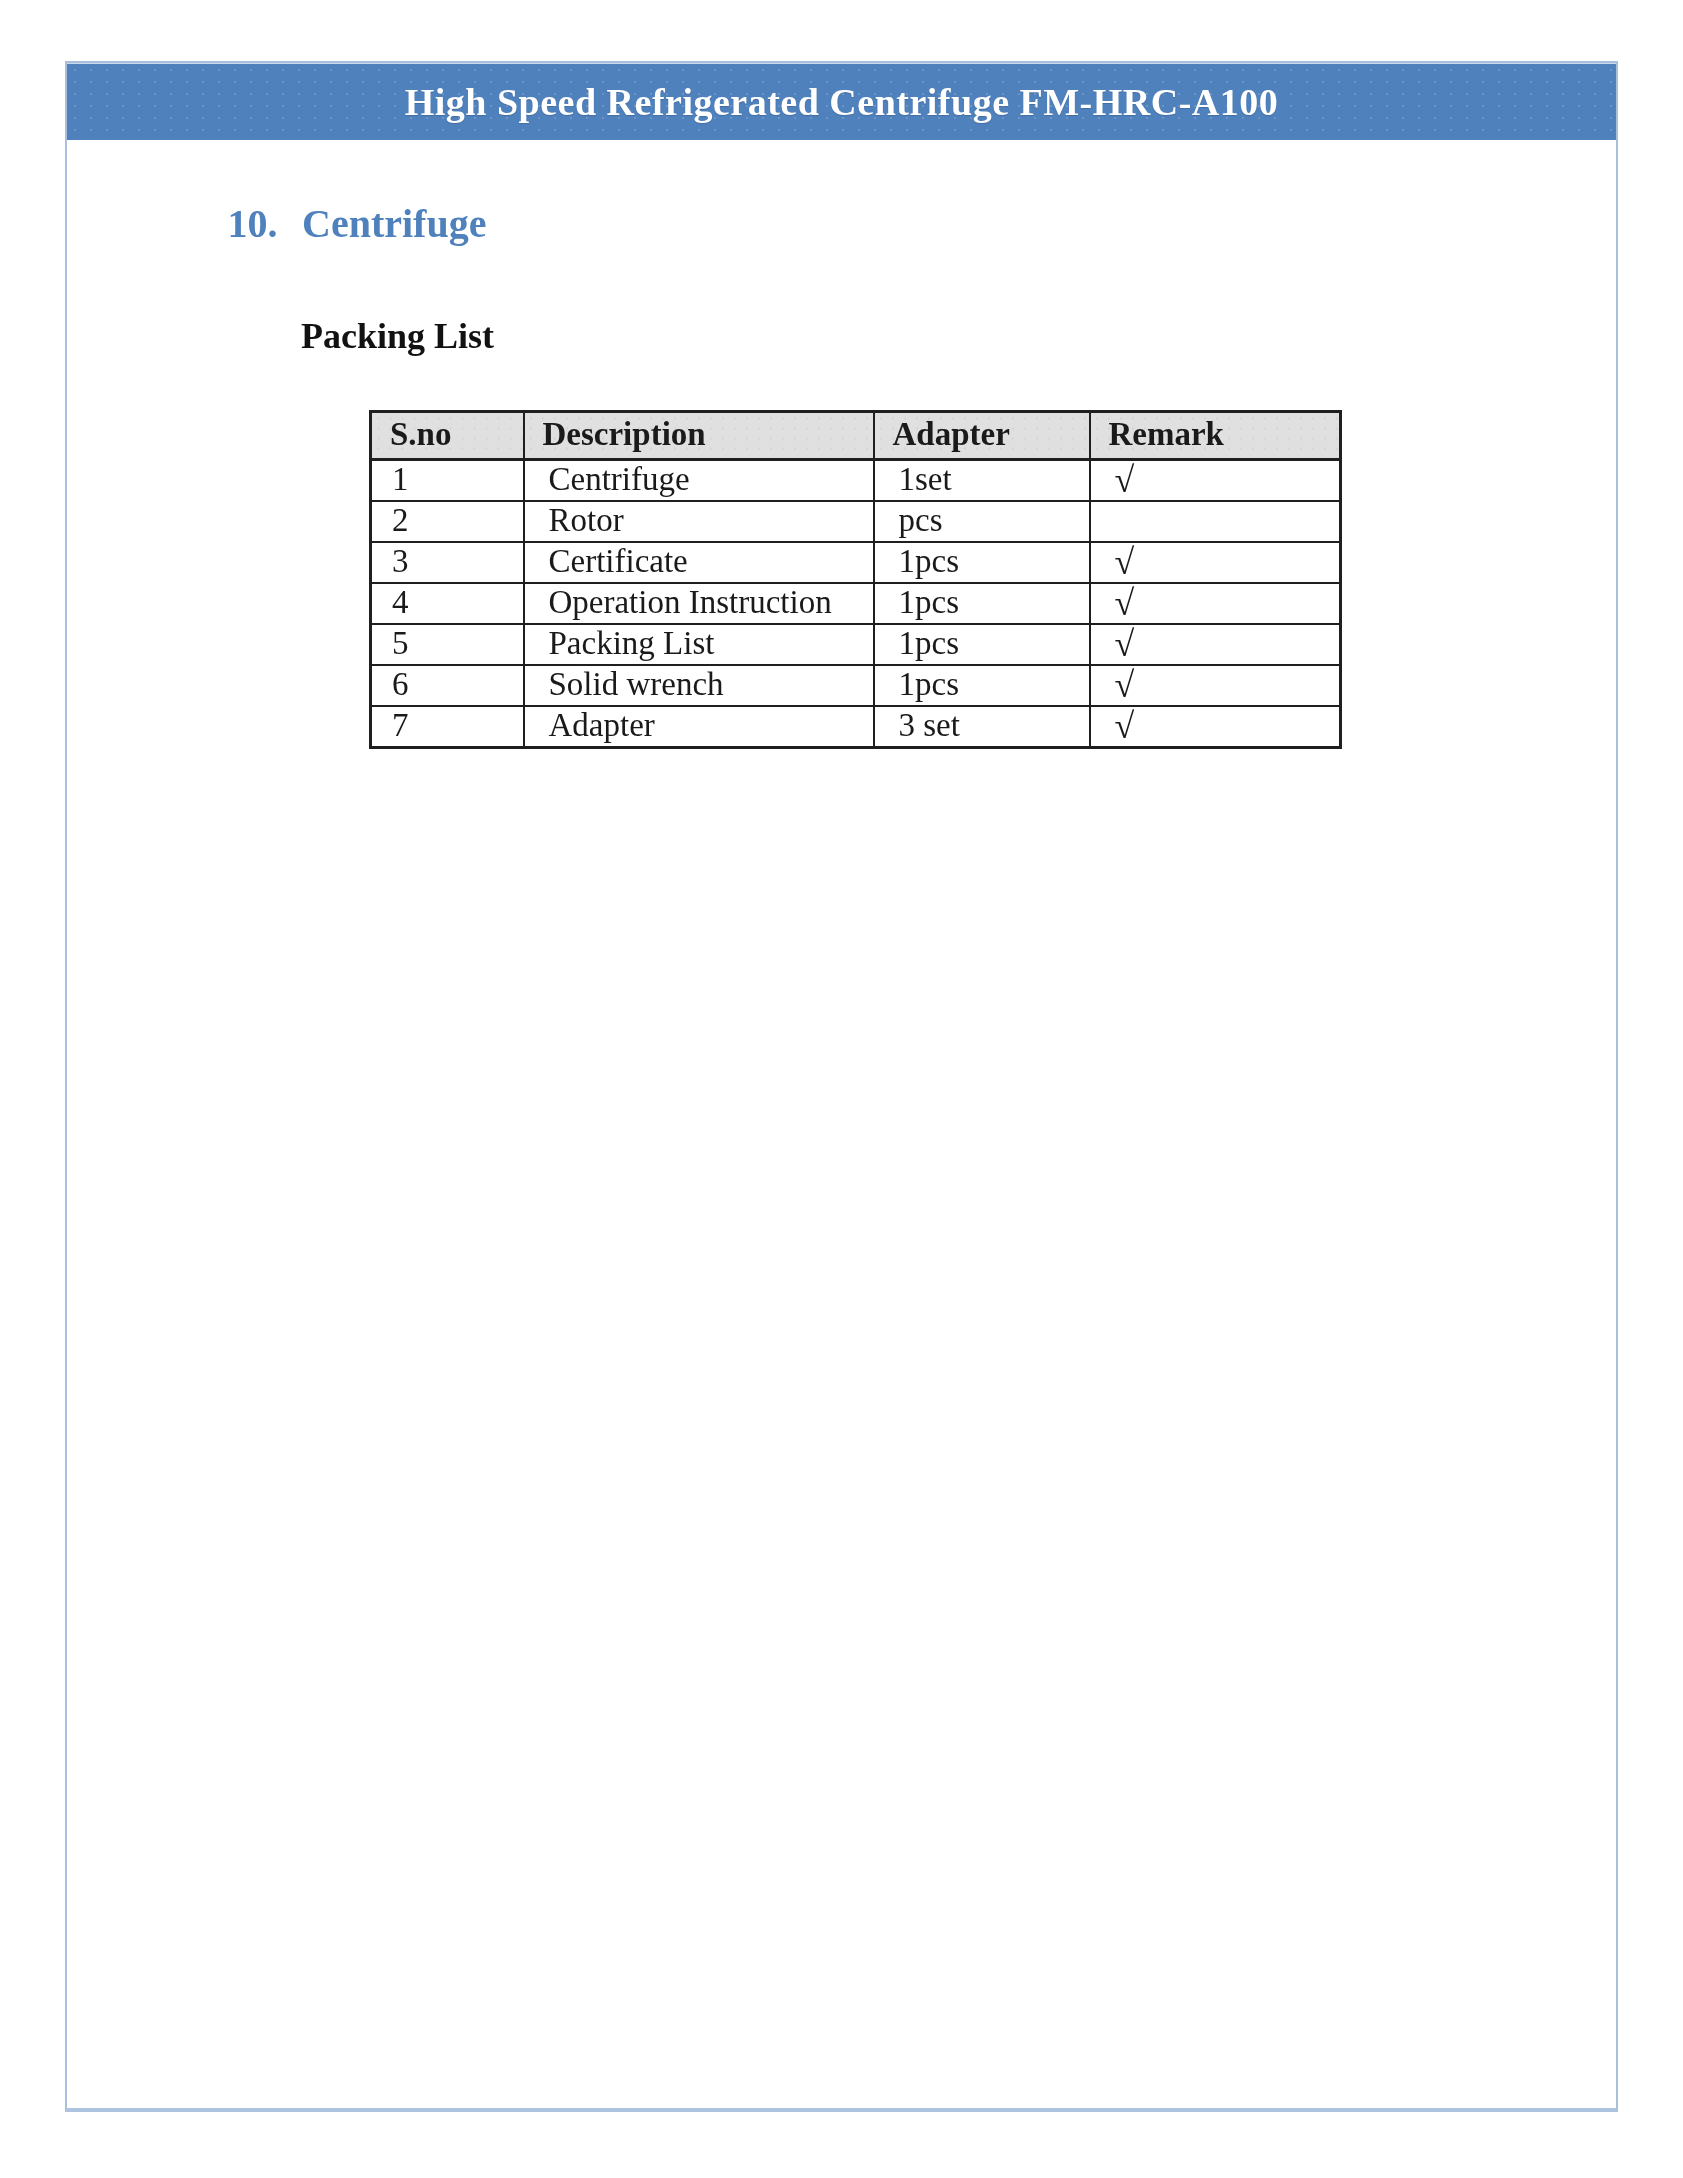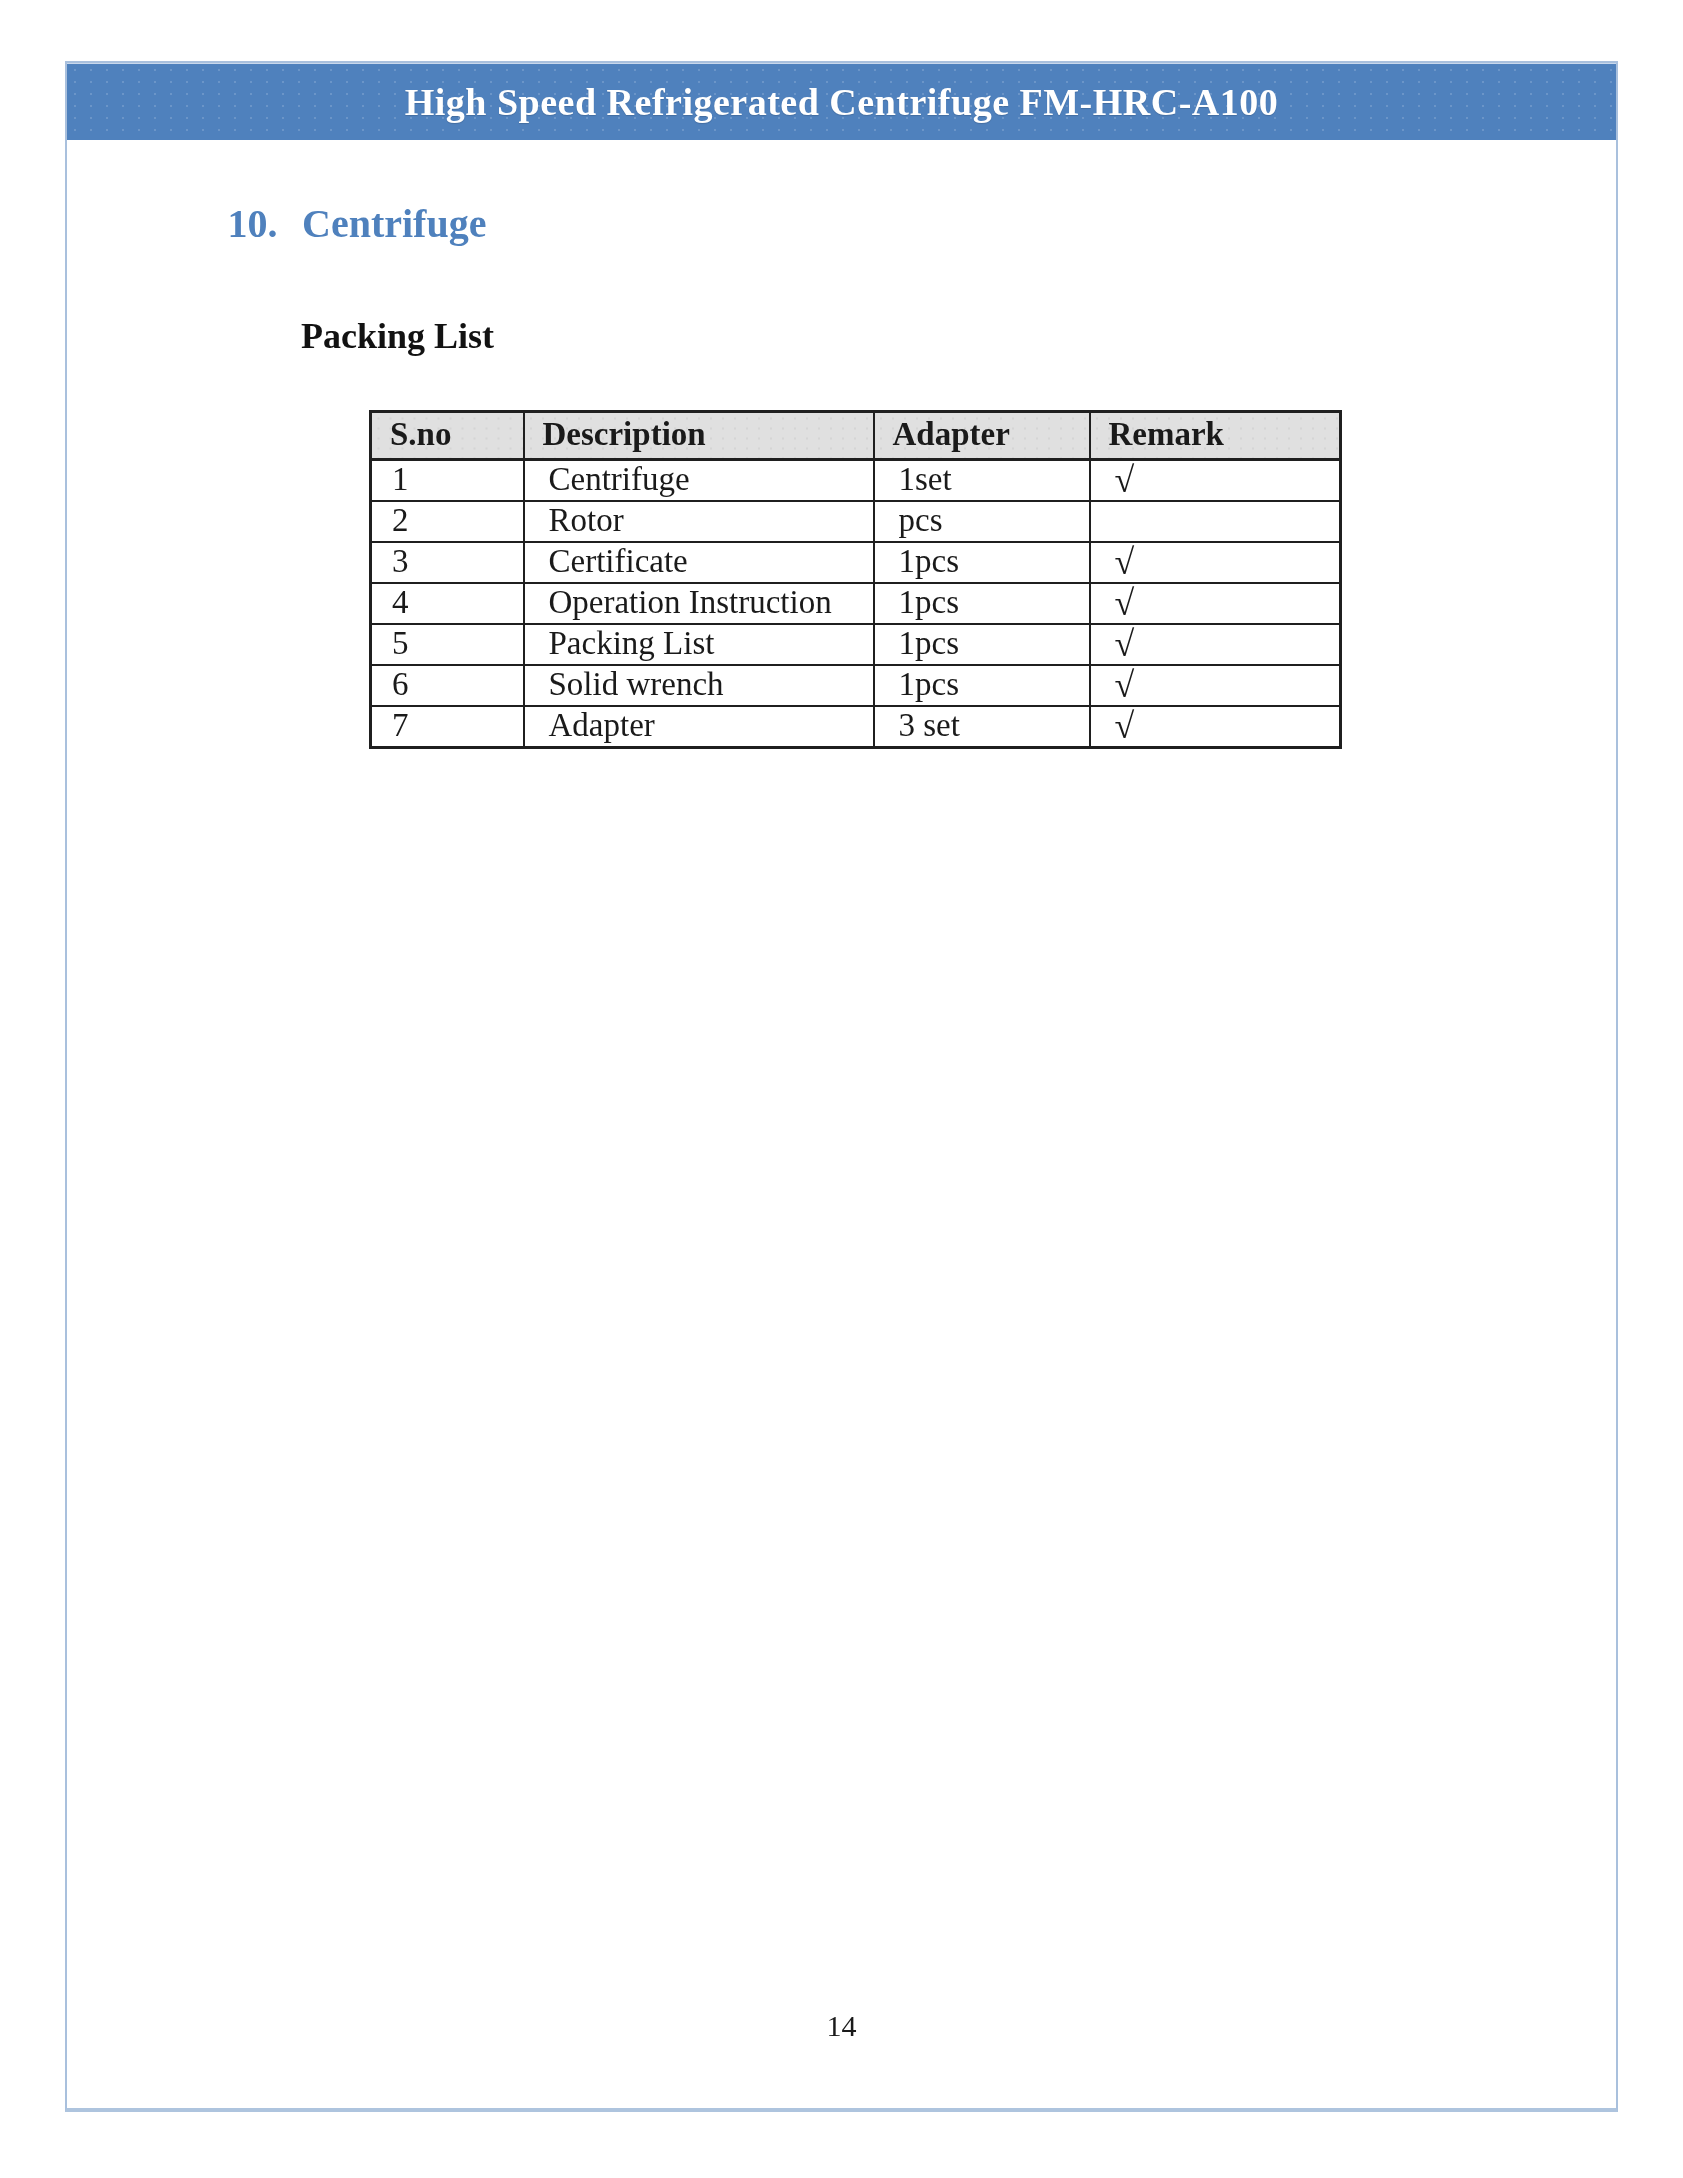--- a/index.html
+++ b/index.html
@@ -177,16 +177,15 @@
       </tr>
       <tr>
         <td class="sno">7</td>
         <td>Adapter</td>
         <td> 3 set</td>
         <td class="remark">√</td>
       </tr>
     </tbody>
   </table>
 
-  <div class="page-number">14</div>
 
 </div>
 
 
 </body></html>

